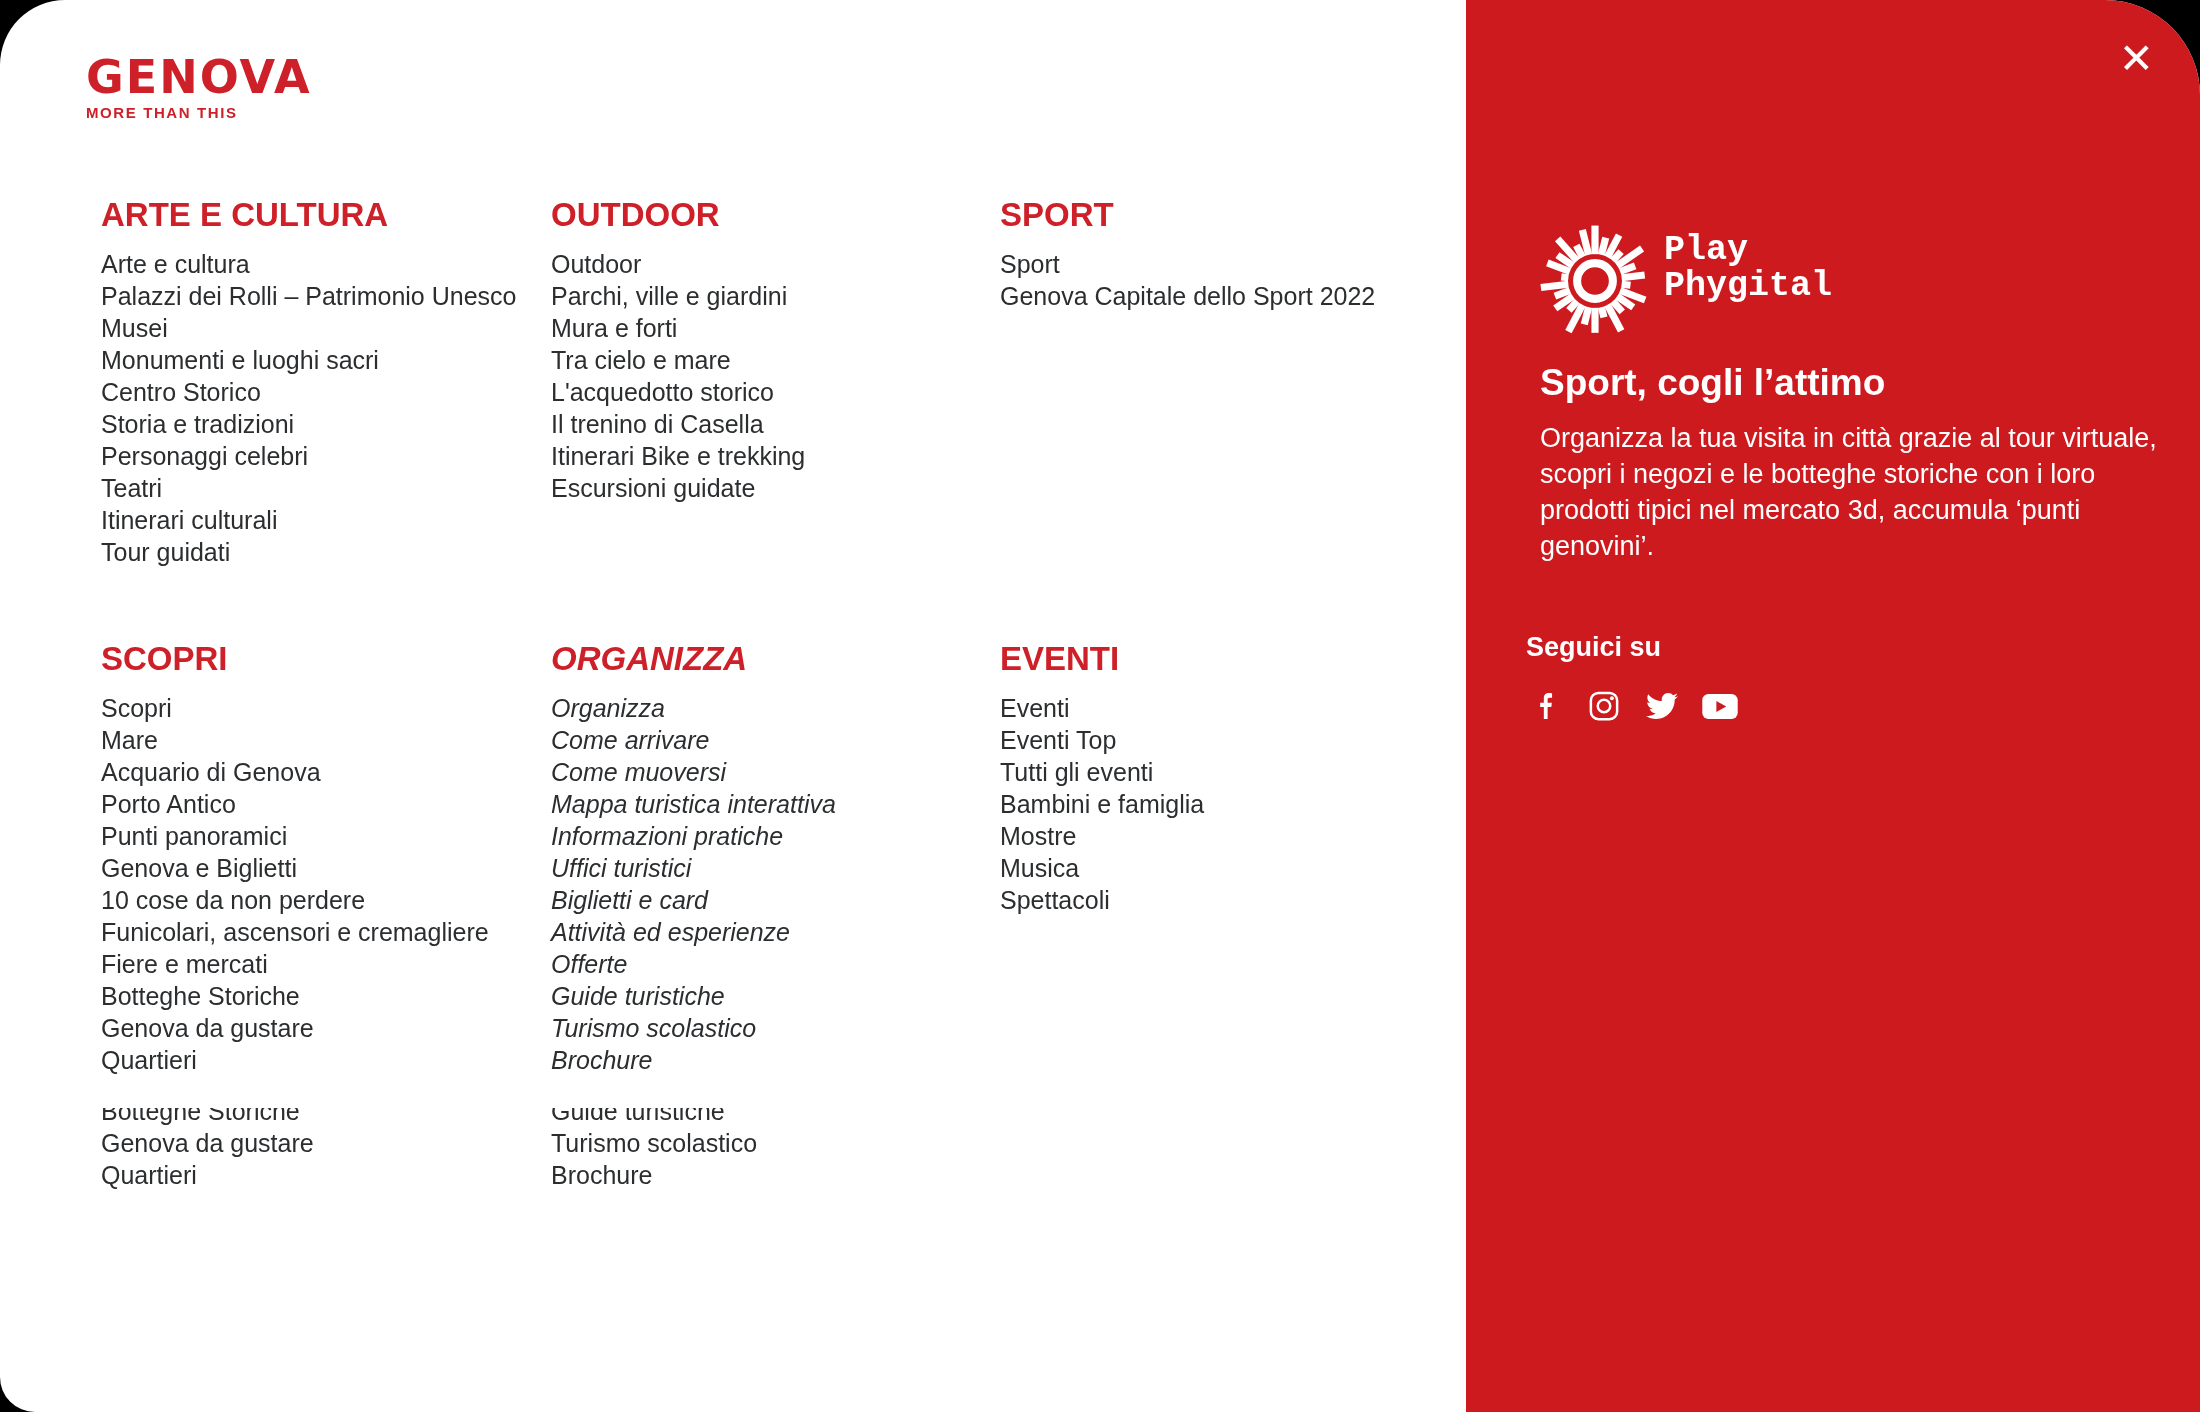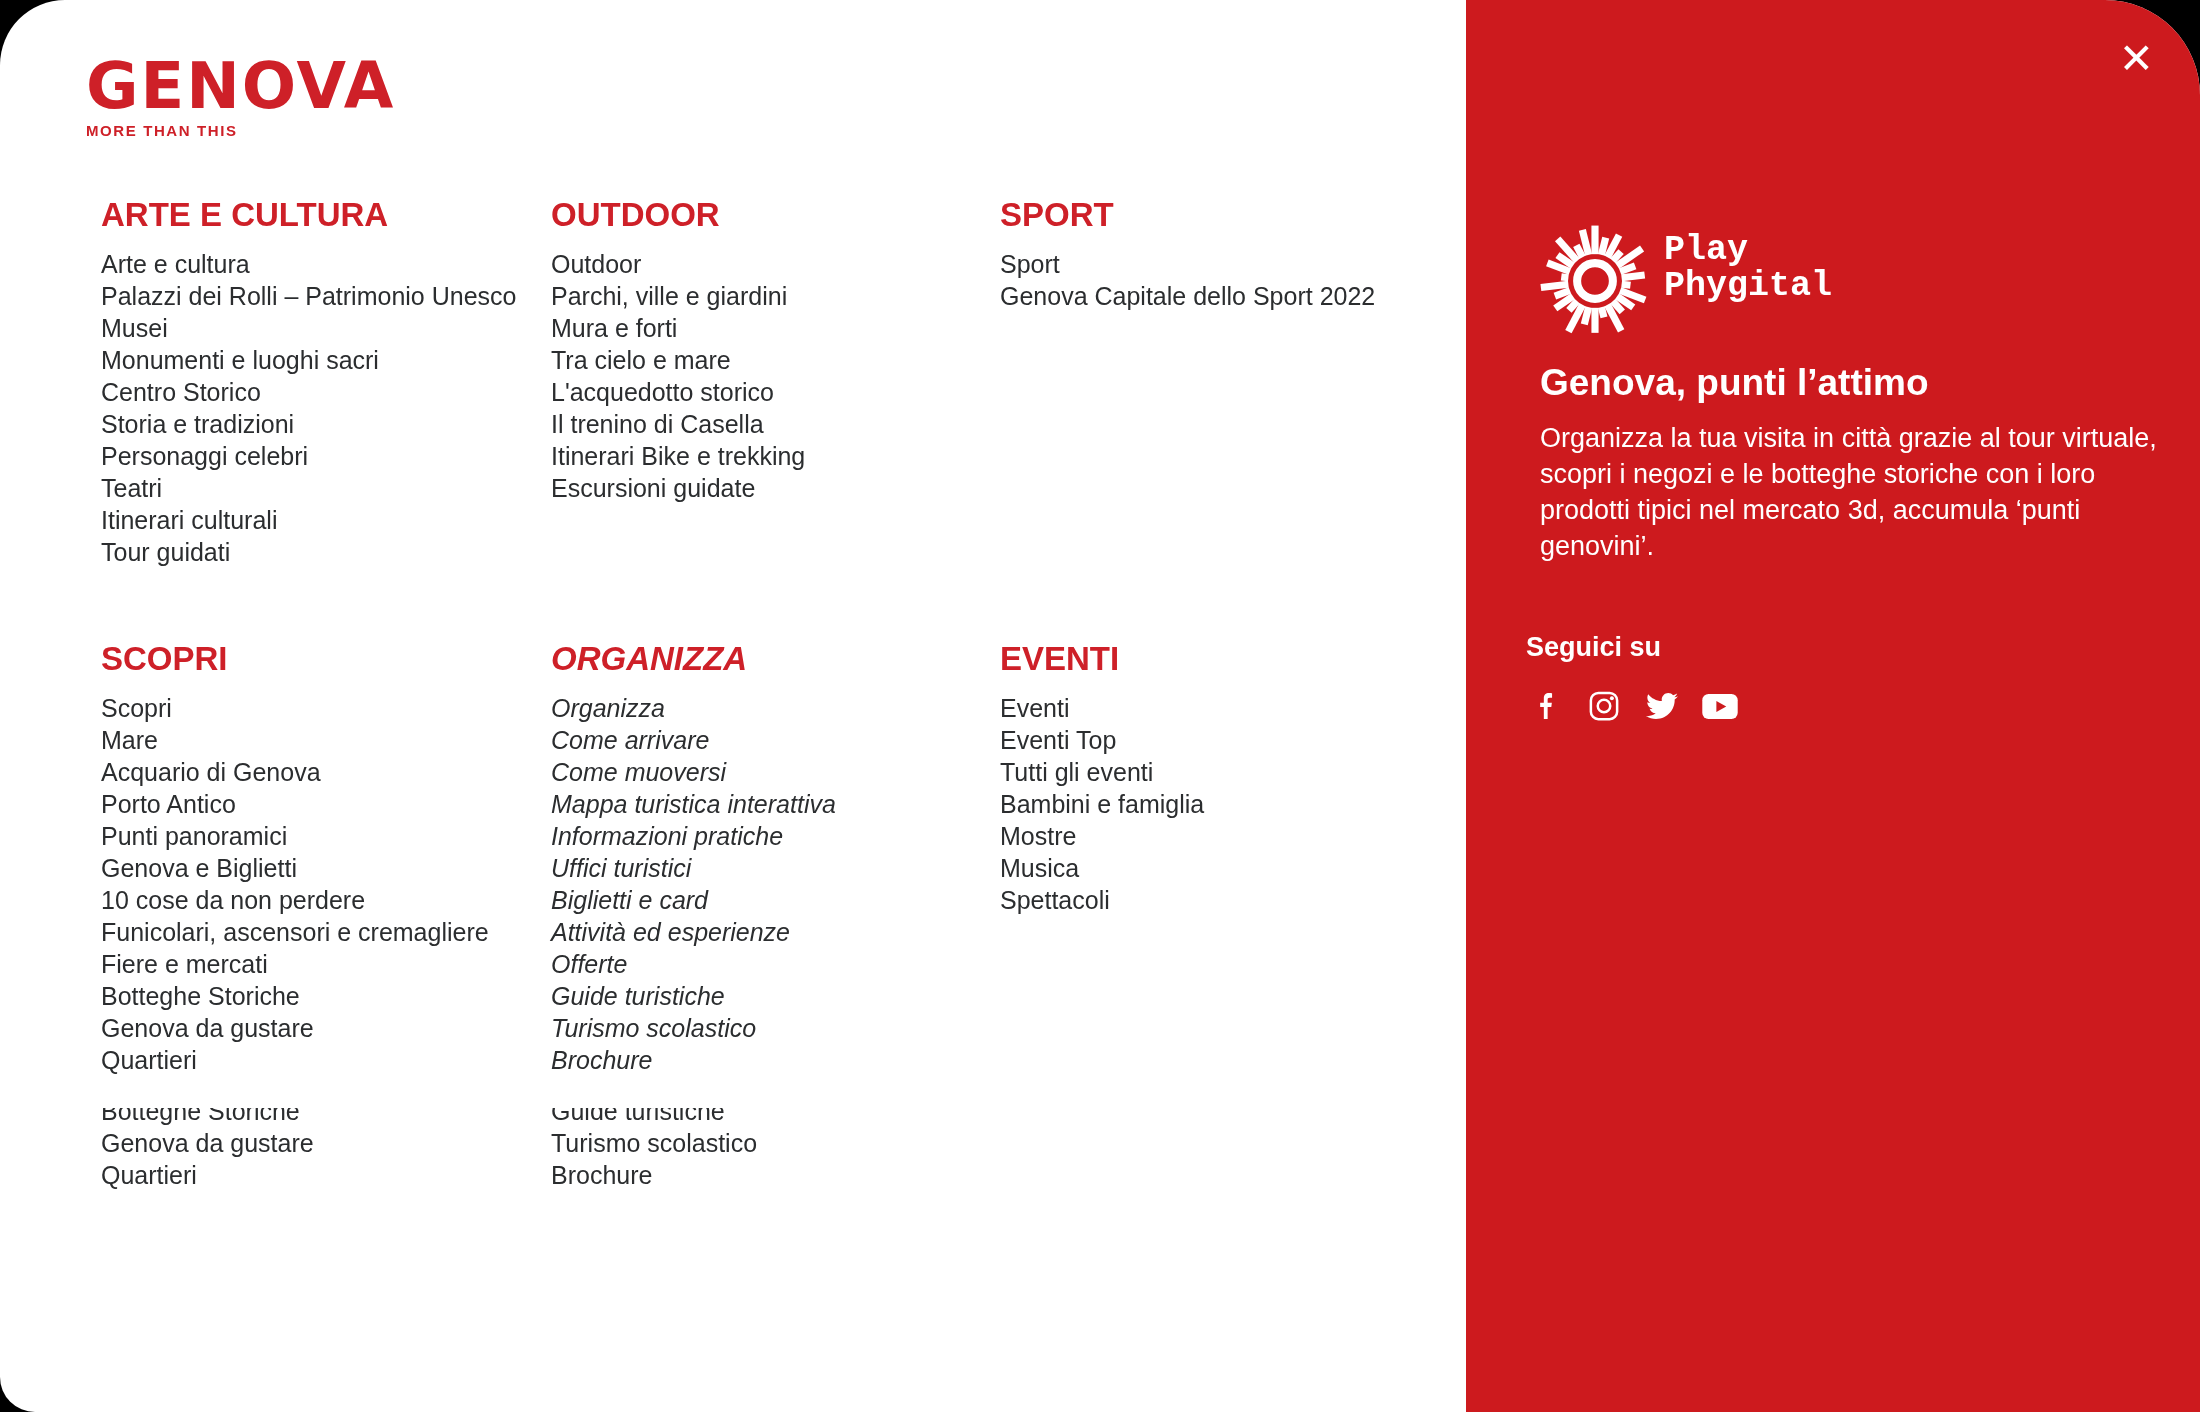--- a/index.html
+++ b/index.html
@@ -10,21 +10,21 @@
   }
   html,body{margin:0;padding:0;background:#000;}
   body{font-family:"Liberation Sans", sans-serif; width:2200px; height:1412px; overflow:hidden;}
   #app{position:relative; width:2200px; height:1412px; background:#000; overflow:hidden;}
 
   
   .sheet{position:absolute; inset:0; background:#fff; border-radius:65px 95px 0 35px;}
 
   
   .brand{position:absolute; left:86px; top:54px; color:var(--brand-red);}
-  .brand-title{font-size:64px; font-weight:800; letter-spacing:2px; line-height:1; font-family:"DejaVu Sans","Liberation Sans",sans-serif;}
+  .brand-title{font-size:46px; font-weight:800; letter-spacing:2px; line-height:1; font-family:"DejaVu Sans","Liberation Sans",sans-serif;}
   .brand-tag{font-size:15px; font-weight:700; letter-spacing:1.6px; margin-top:4px;}
 
   
   .menu-col{position:absolute;}
   .menu-col h2{margin:0 0 14px 0; font-size:33px; line-height:38px; font-weight:700; color:var(--brand-red);}
   .menu-col ul, .dup ul{list-style:none; margin:0; padding:0;}
   .menu-col li, .dup li{font-size:25px; line-height:32px; color:var(--text-dark); cursor:pointer;}
 
   
   .dup{position:absolute; top:1108px; height:84px; overflow:hidden;}
@@ -187,21 +187,21 @@
               <rect x="62" y="21" width="8" height="15" fill="#ffffff" transform="rotate(332.3076923076923 66 66)"></rect>
               <rect x="62" y="7" width="8" height="29" fill="#ffffff" transform="rotate(346.1538461538462 66 66)"></rect>
             </g>
         </svg>
         <div class="playlogo-text">
           <div>Play</div>
           <div>Phygital</div>
         </div>
       </div>
 
-      <h3 class="panel-heading">Genova, punti l’attimo</h3>
+      <h3 class="panel-heading">Sport, cogli l’attimo</h3>
       <p class="panel-body">Organizza la tua visita in città grazie al tour virtuale, scopri i negozi e le botteghe storiche con i loro prodotti tipici nel mercato 3d, accumula ‘punti genovini’.</p>
 
       <div class="follow-label">Seguici su</div>
 
       <div class="social-row">
         <span class="sicon">
           <svg viewBox="0 0 24 24" width="26" height="26" fill="#ffffff">
             <path d="M13.5 24V13h3.4l.5-4h-3.9V6.4c0-1.2.3-2 2-2h2.1V.2C17.2.1 16 0 14.7 0 11.9 0 10 1.7 10 4.8V9H6.6v4H10v11h3.5z"></path>
           </svg>
         </span>

